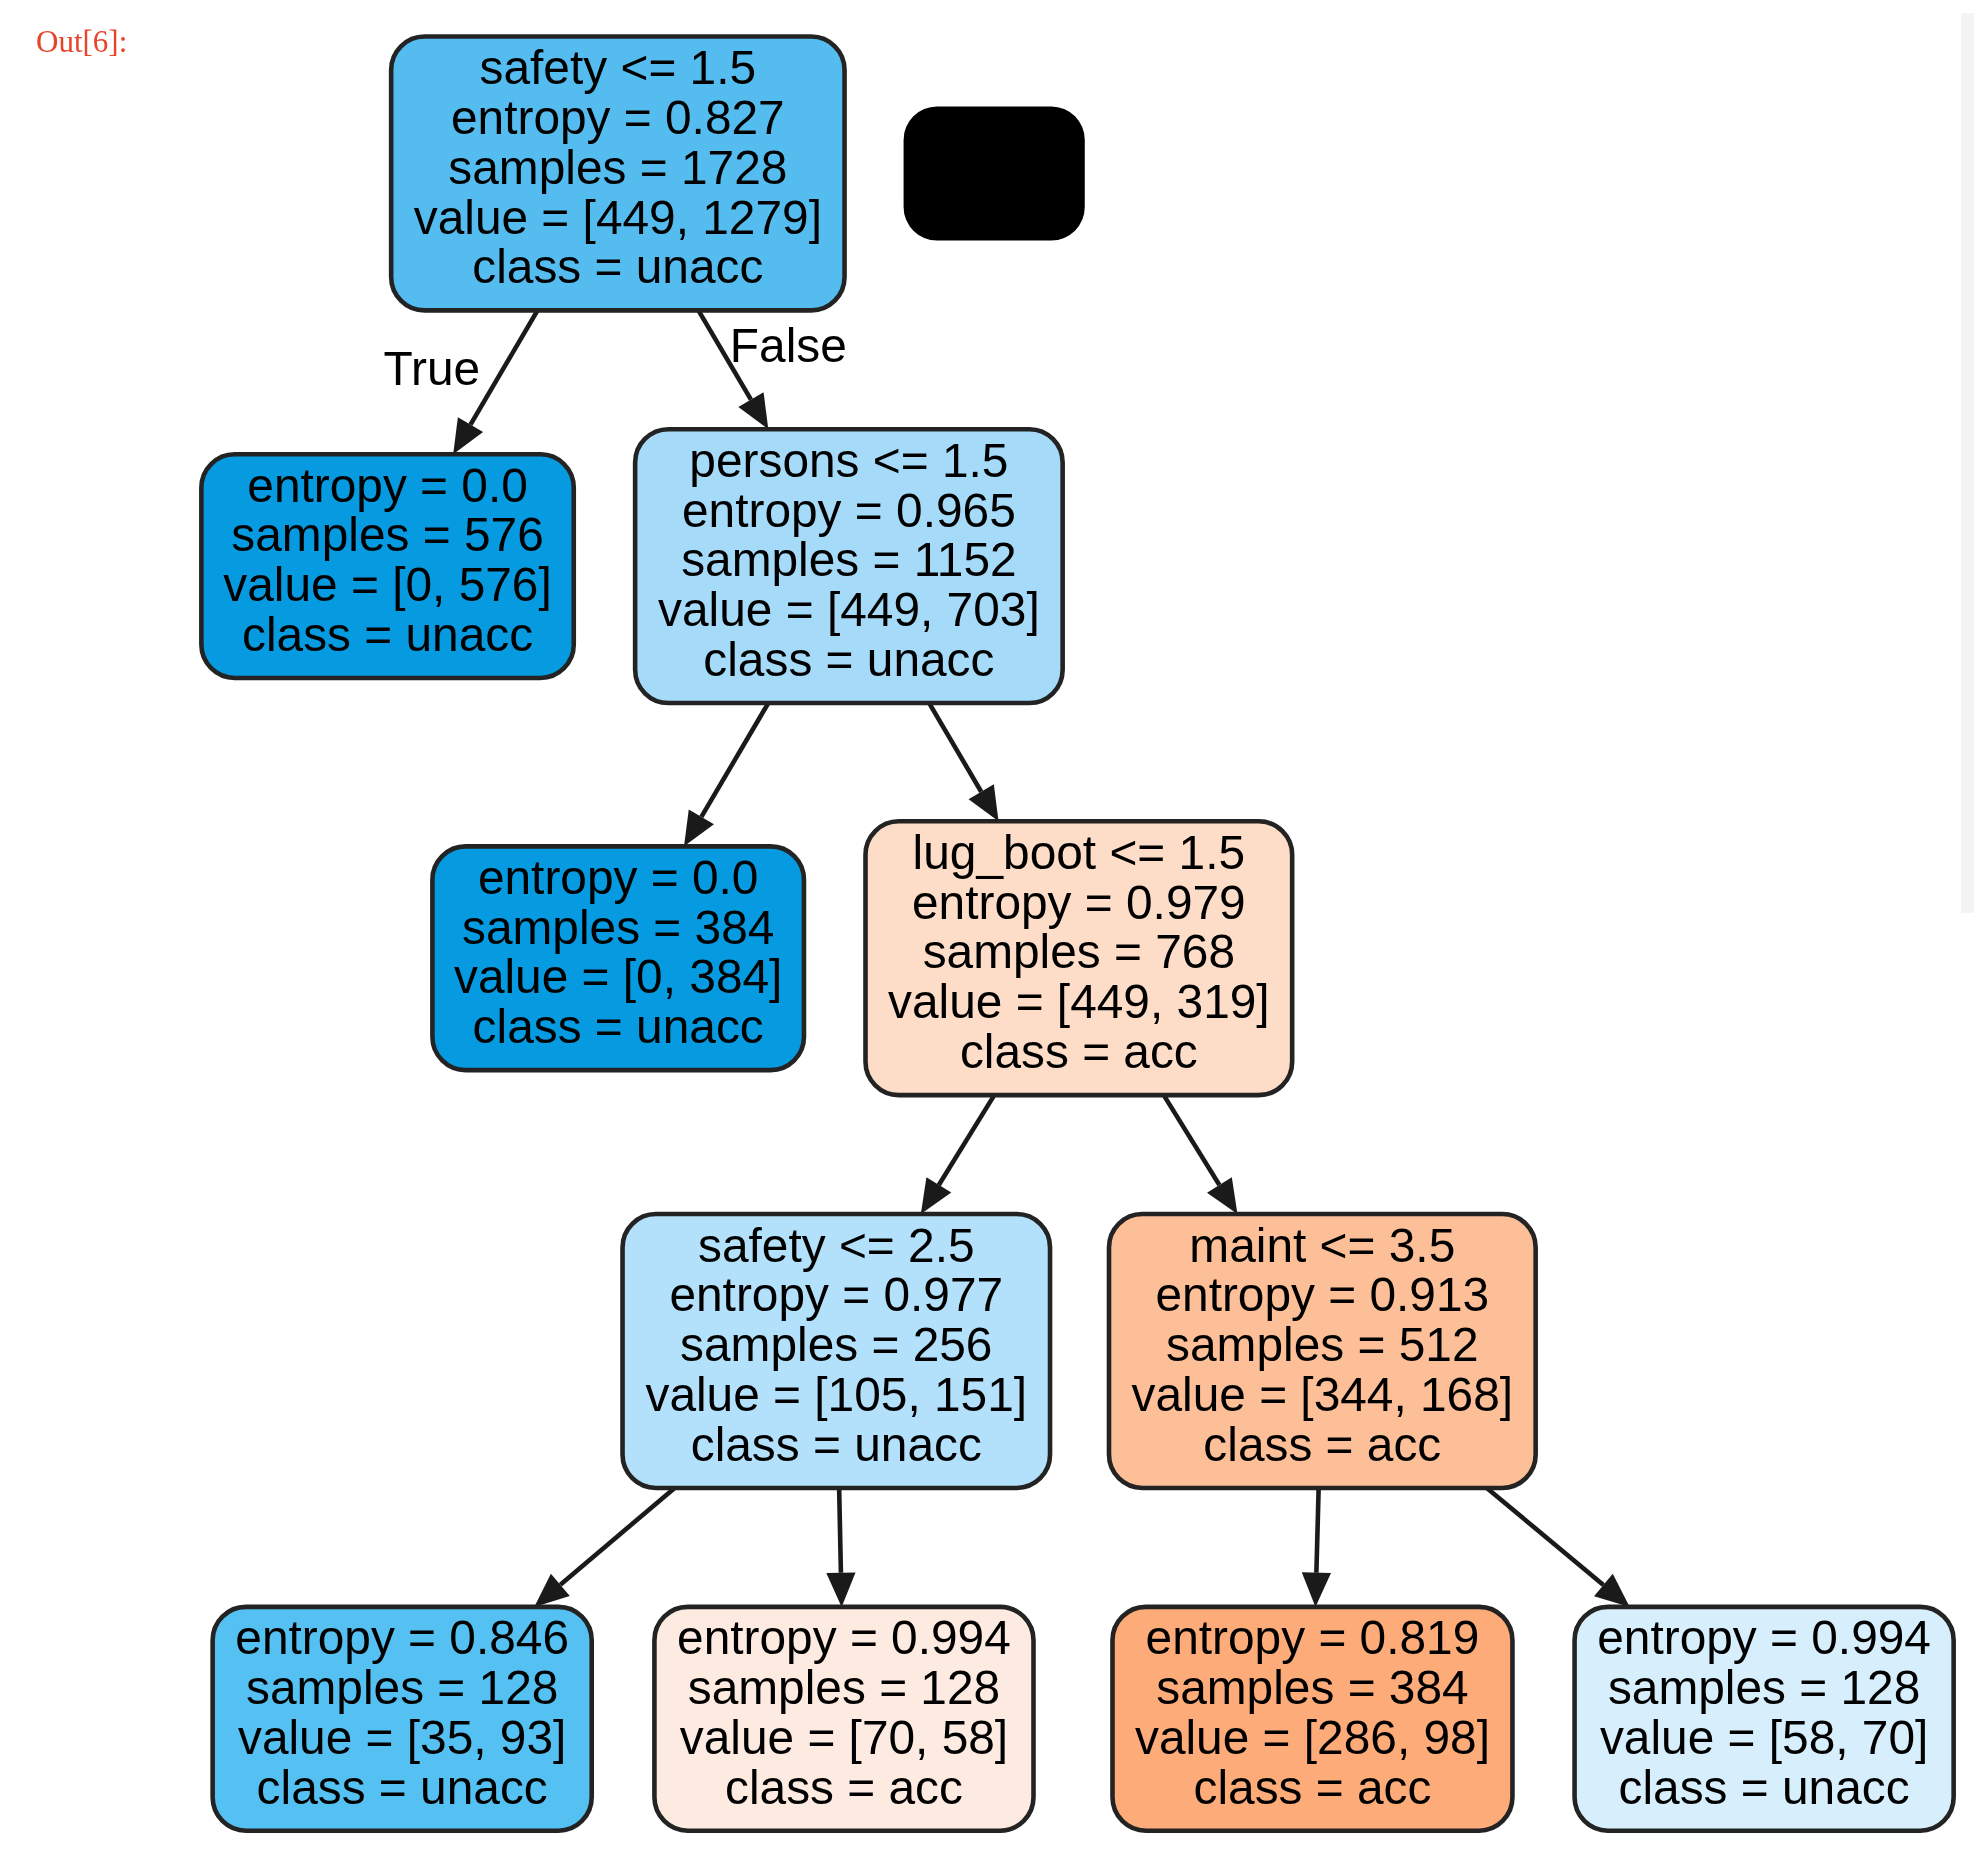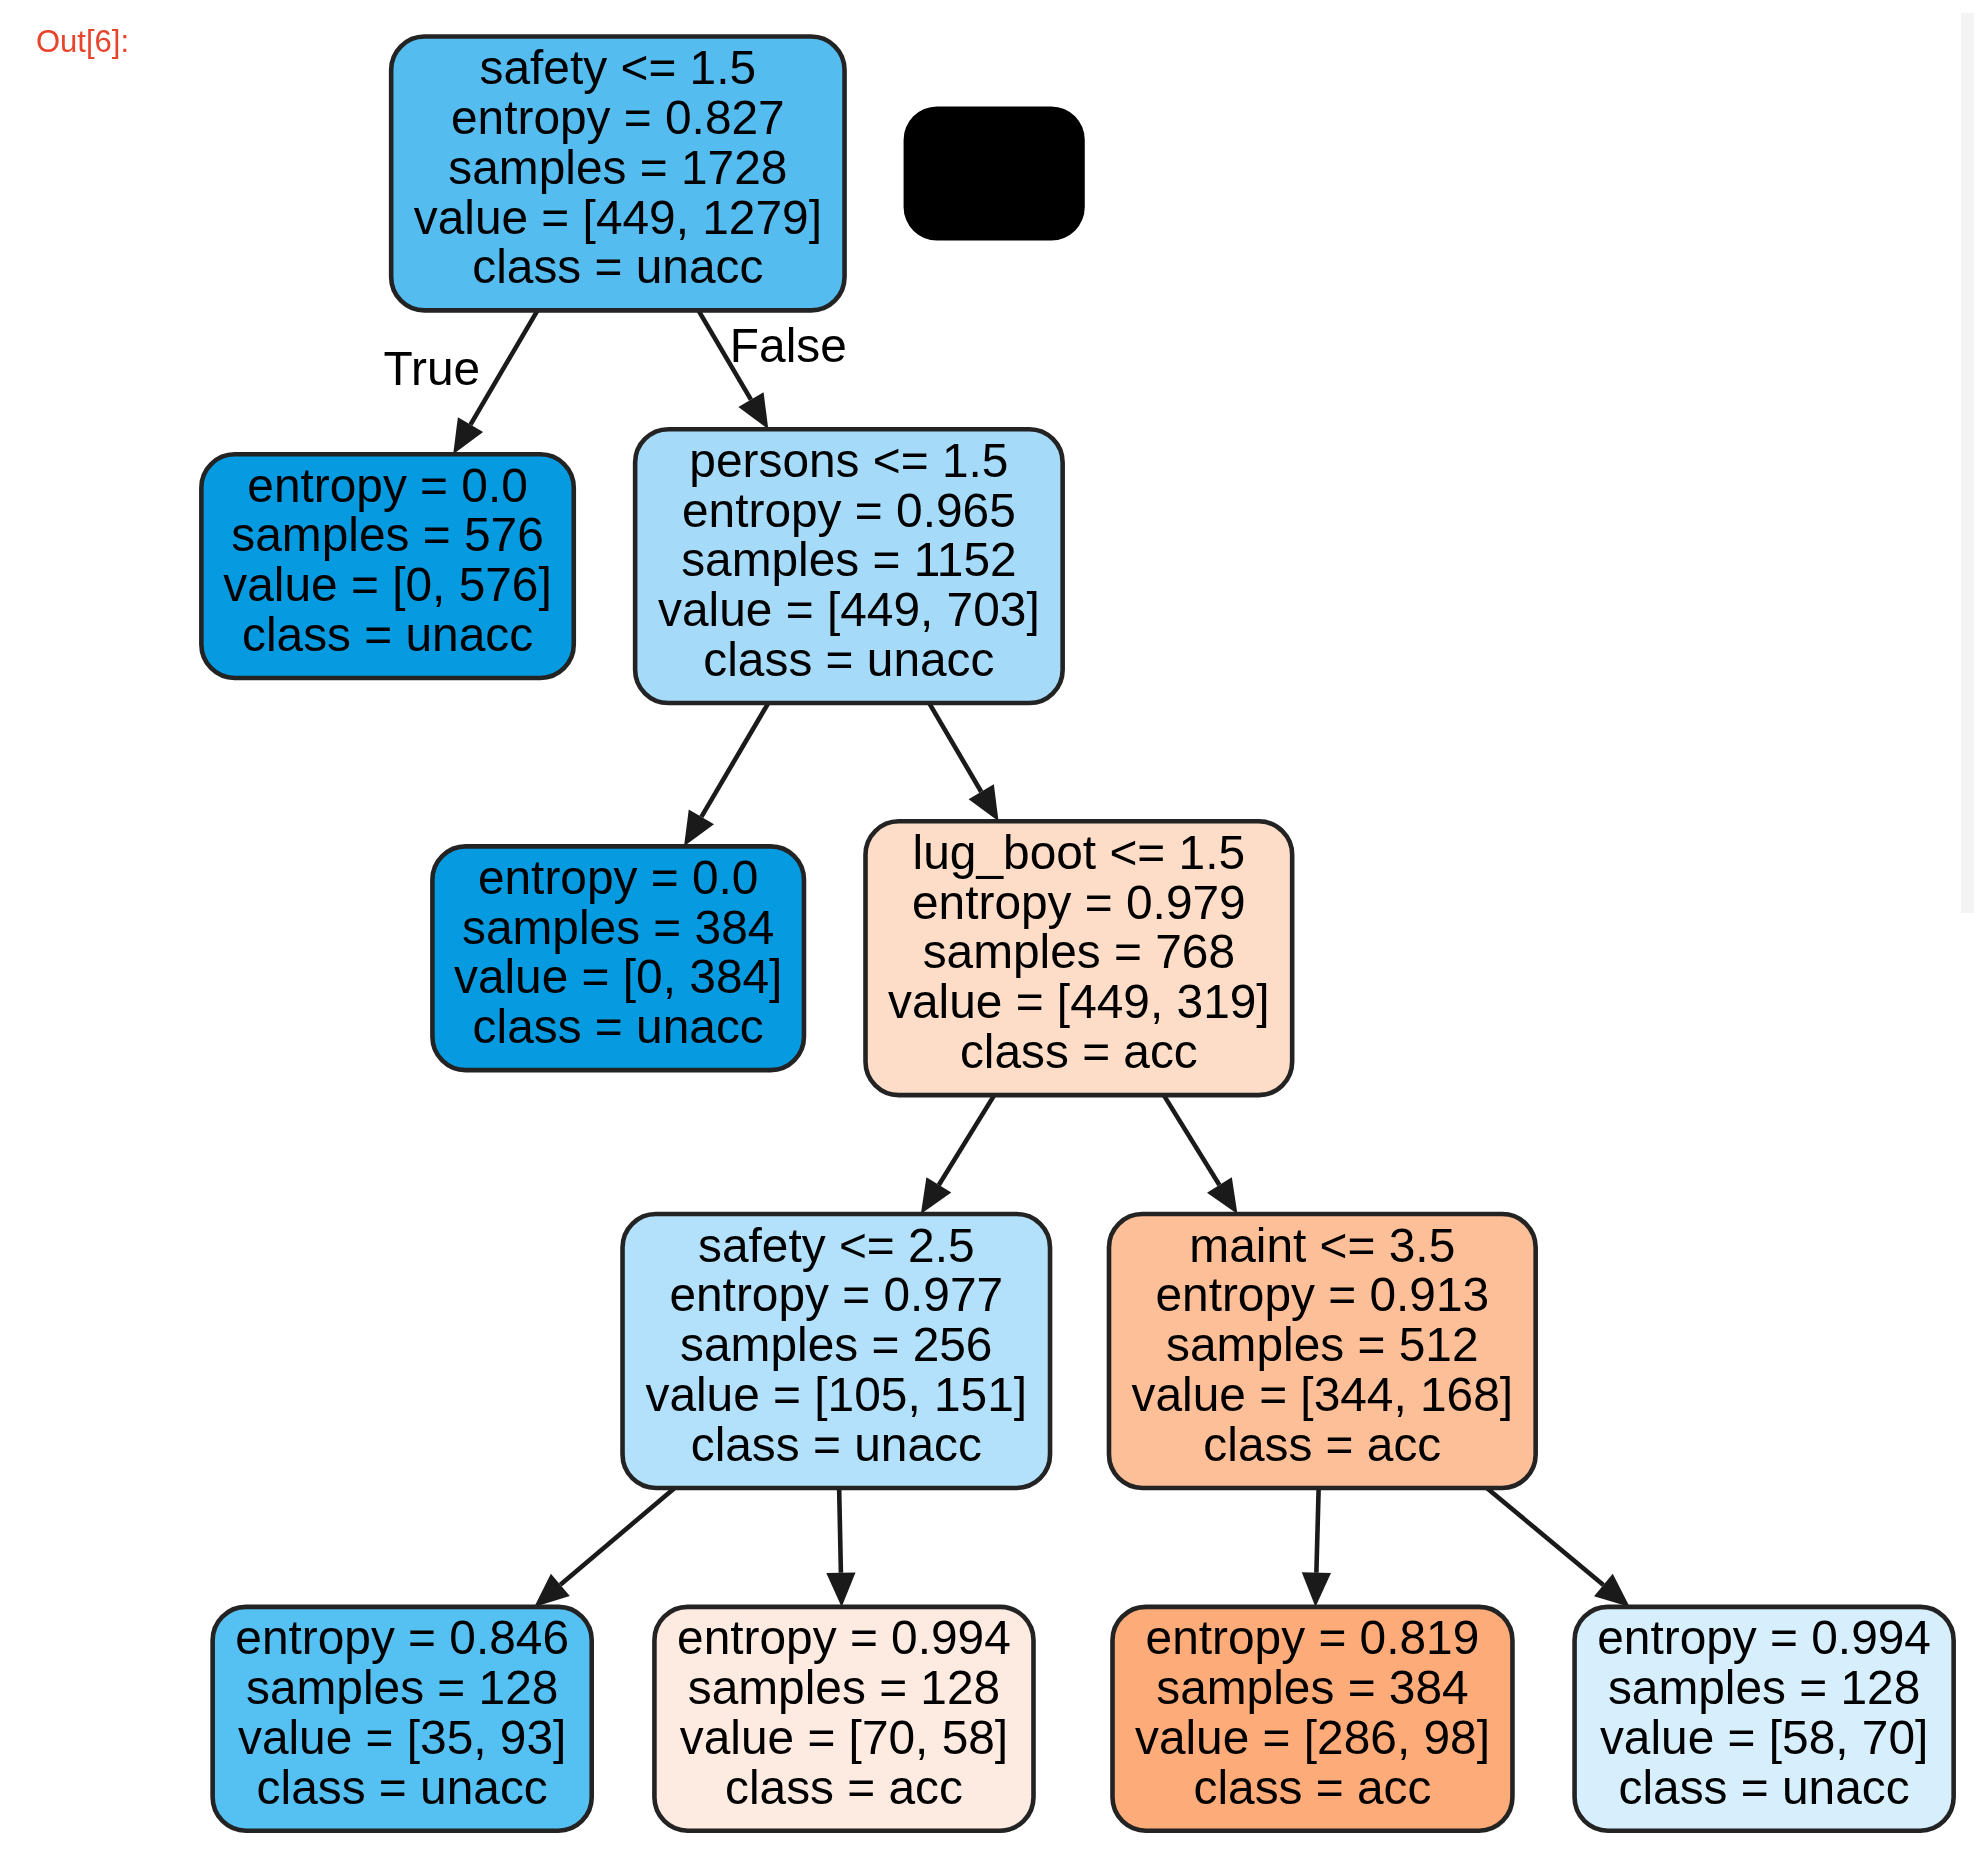--- a/index.html
+++ b/index.html
@@ -1,21 +1,21 @@
 <!DOCTYPE html>
 <html style="font-size:13.4px"><head>
 <meta charset="utf-8">
 <title>Decision Tree Output</title>
 <style>
   html,body{margin:0;padding:0;background:#ffffff;}
   body{width:1980px;height:1862px;overflow:hidden;font-family:"Liberation Sans",sans-serif;}
   #page{position:relative;width:1980px;height:1862px;background:#fff;}
   .out-prompt{
     position:absolute;left:36px;top:26px;
-    font-family:Liberation Sans, sans-serif;
+    font-family:Liberation Serif, serif;
     font-size:31px;line-height:32px;color:#e8442c;white-space:pre;
   }
   svg.tree{position:absolute;left:0;top:0;width:1980px;height:1862px;}
   .nodelabel{font-family:"Liberation Sans",sans-serif;font-size:57.3px;fill:#000;text-anchor:middle;}
   .edgelabel{font-family:"Liberation Sans",sans-serif;font-size:57.3px;fill:#000;text-anchor:middle;}
   .nodebox{stroke:#232323;stroke-width:5.5;}
   .edgeline{stroke:#1a1a1a;stroke-width:5.5;fill:none;stroke-linecap:butt;}
   .arrowhead{fill:#1a1a1a;stroke:none;}
   .vscroll{position:absolute;top:13.4px;left:1961px;width:12.5px;height:900px;background:#f4f4f4;}
 </style>

